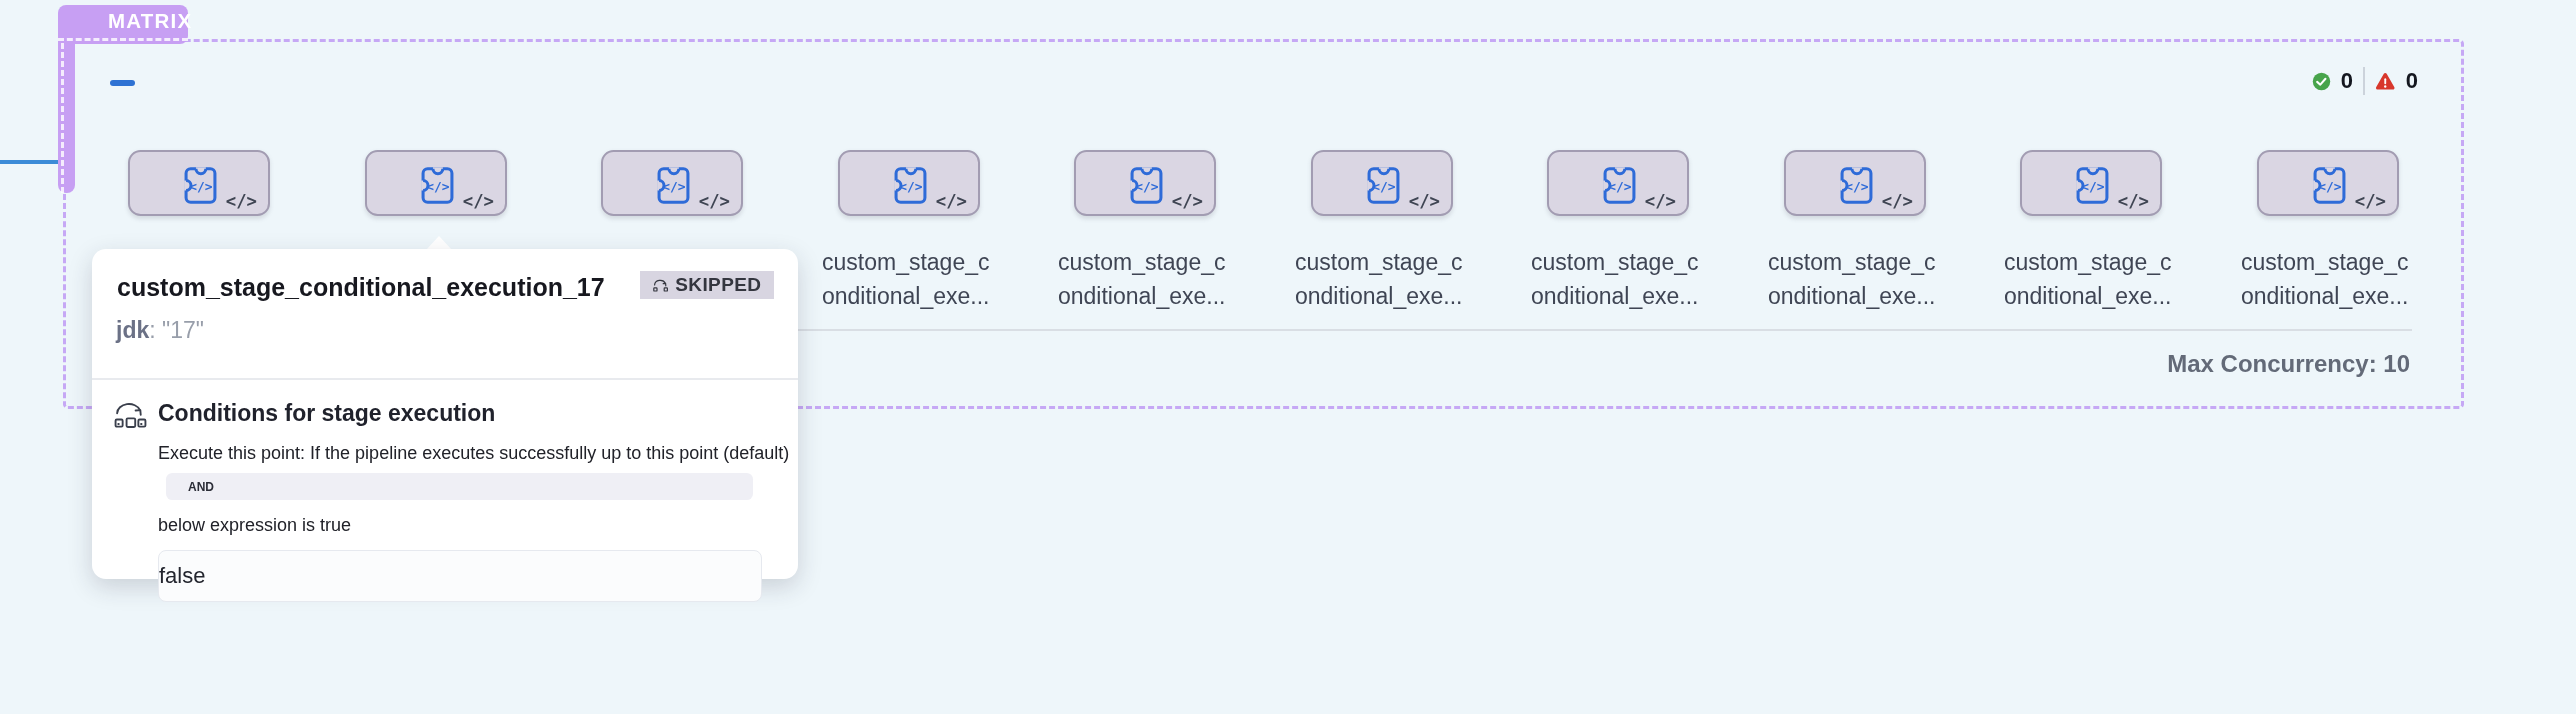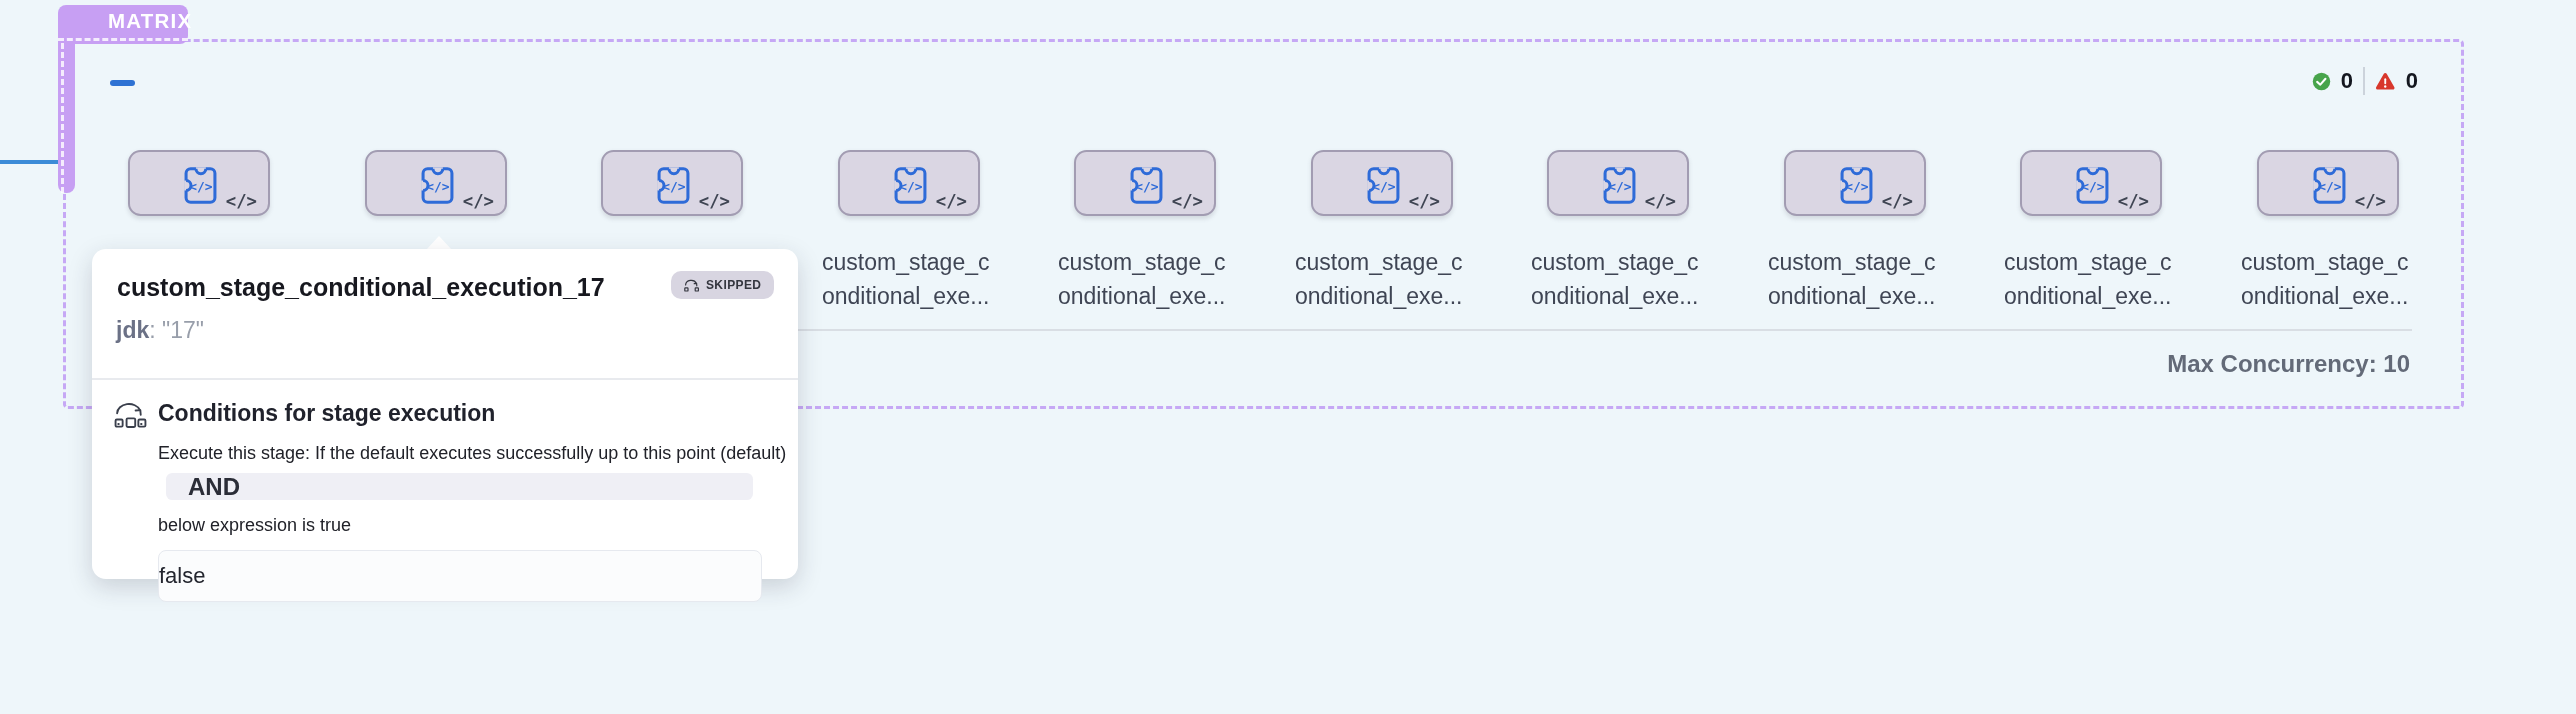--- a/index.html
+++ b/index.html
@@ -54,32 +54,32 @@
     color:#636a78; z-index:2; }
 
   
   .tooltip-arrow { position:absolute; left:426px; top:236px; width:0; height:0; z-index:10;
     border-left:13.4px solid transparent; border-right:13.4px solid transparent;
     border-bottom:14px solid #ffffff; }
   .tooltip { position:absolute; left:84px; top:249px; width:706px; height:330px;
     background:#ffffff; border-radius:14px; box-shadow:0 8px 24px rgba(40,41,61,0.18); z-index:10;margin-left:8px; }
   .tt-title { position:absolute; left:25px; top:24px; font-size:25px; font-weight:bold; color:#17181f; }
   .tt-badge { position:absolute; right:24px; top:22px; height:28px; background:#d8d5e1;
-    border-radius:10px; display:flex; align-items:center; gap:6.3px; padding:0 12.6px;
-    font-size:12px; font-weight:bold; color:#34363f; letter-spacing:0.4px; }
+    border-radius:0; display:flex; align-items:center; gap:6.3px; padding:0 12.6px;
+    font-size:19px; font-weight:bold; color:#34363f; letter-spacing:0.4px; }
   .tt-param { position:absolute; left:24px; top:68px; font-size:23px; }
   .tt-param .k { font-weight:bold; color:#6b7186; }
   .tt-param .v { color:#989eaa; }
   .tt-divider { position:absolute; left:0; top:129px; width:100%; height:1.6px; background:#e8eaee; }
   .tt-cond-icon { position:absolute; left:22px; top:150px; }
   .tt-cond-head { position:absolute; left:66px; top:151px; font-size:23px; font-weight:bold; color:#20222c; }
   .tt-line1 { position:absolute; left:66px; top:194px; font-size:18px; color:#212229; }
   .tt-and { position:absolute; left:74px; top:224px; width:587px; height:27px; background:#efeff5;
     border-radius:6.3px; display:flex; align-items:center; padding-left:22px;
-    font-size:24px; font-weight:bold; color:#2b2d37; }
+    font-size:12px; font-weight:bold; color:#2b2d37; }
   .tt-line2 { position:absolute; left:66px; top:266px; font-size:18px; color:#212229; }
   .tt-expr { position:absolute; left:66px; top:301px; width:604px; height:52px; background:#fbfcfd;
     border:1.6px solid #e6e9ef; border-radius:8px; display:flex; align-items:center;
     font-size:22px; color:#23252e; }
 </style>
 </head>
 <body>
 
 <div id="screen">
 
@@ -355,20 +355,20 @@
         <path d="M4 18 A 15 12 0 0 1 33 14"></path>
         <path d="M27.5 14.5 L 33.5 14 L 34 20"></path>
       </g>
       <rect x="2" y="26" width="9" height="9" rx="1.5" fill="none" stroke="#3a3f4c" stroke-width="2.4"></rect>
       <rect x="16" y="24.5" width="11" height="11" rx="1.5" fill="none" stroke="#3a3f4c" stroke-width="2.4"></rect>
       <rect x="31" y="26" width="9" height="9" rx="1.5" fill="none" stroke="#3a3f4c" stroke-width="2.4"></rect>
       <rect x="4.5" y="30.5" width="2.5" height="2.5" fill="#3a3f4c"></rect>
       <rect x="33.5" y="30.5" width="2.5" height="2.5" fill="#3a3f4c"></rect>
     </svg>
     <div class="tt-cond-head">Conditions for stage execution</div>
-    <div class="tt-line1">Execute this stage: If the default executes successfully up to this point (default)</div>
+    <div class="tt-line1">Execute this point: If the pipeline executes successfully up to this point (default)</div>
     <div class="tt-and">AND</div>
     <div class="tt-line2">below expression is true</div>
     <div class="tt-expr">false</div>
   </div>
 
 </div>
 
 
 </body></html>

